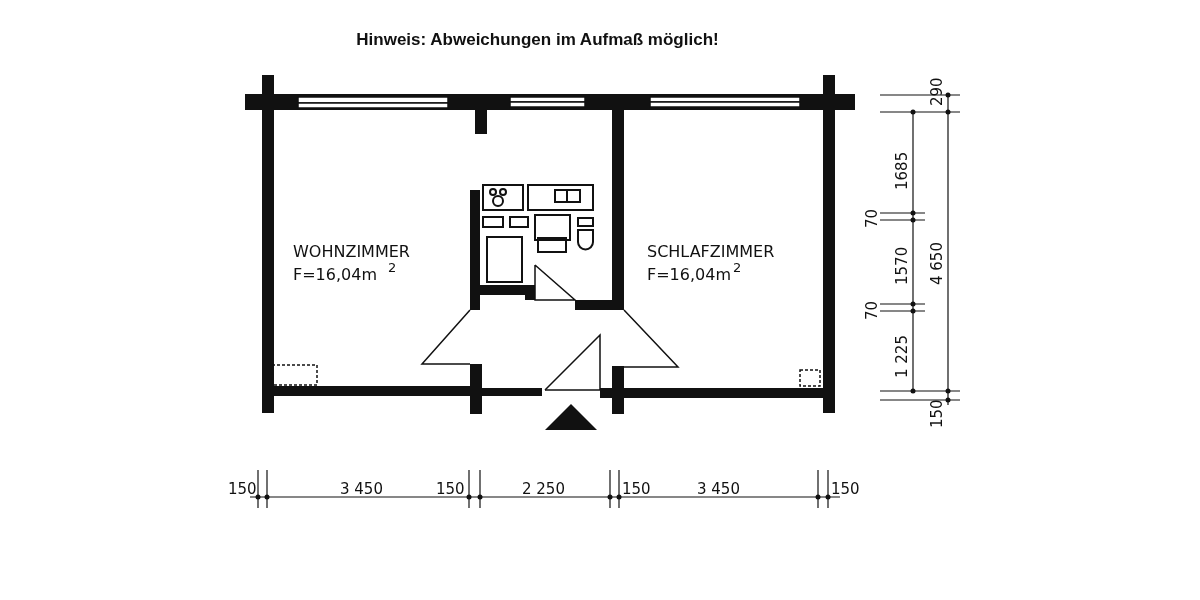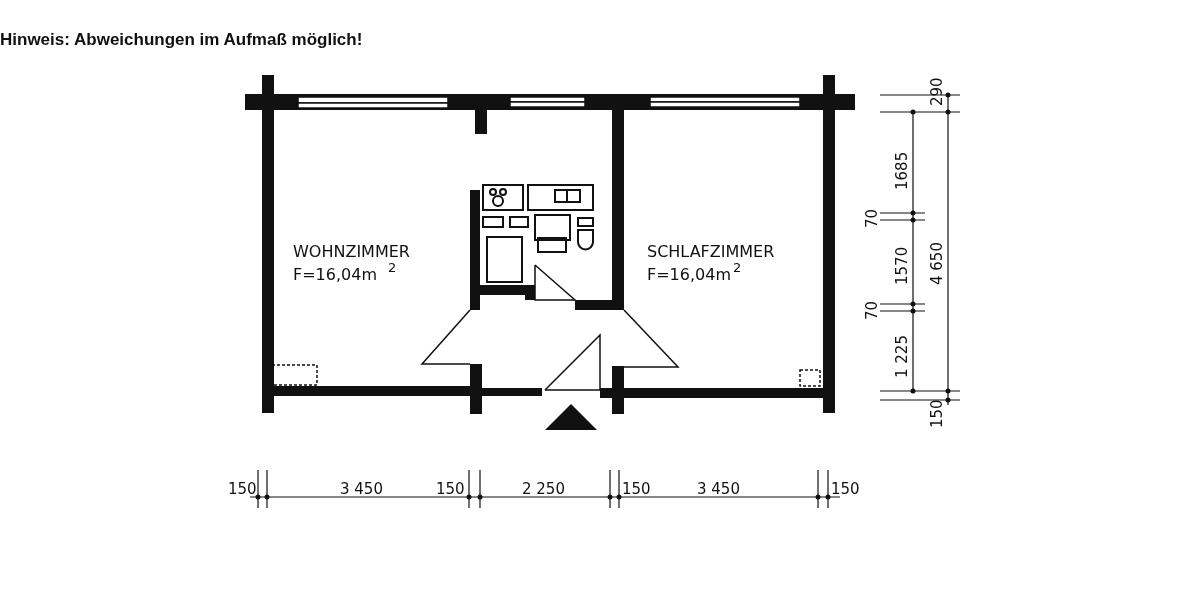--- a/index.html
+++ b/index.html
@@ -1,17 +1,17 @@
 <!DOCTYPE html>
 <html><head>
 <meta charset="utf-8">
 <style>
   html, body { margin: 0; padding: 0; background: #ffffff; }
   body { width: 1200px; height: 600px; position: relative; overflow: hidden; font-family: "DejaVu Sans", sans-serif; }
-  .notice { position: absolute; left: 0; top: 30px; width: 1075px; font-family: "Liberation Sans", sans-serif; font-weight: bold; font-size: 17px; color: #111; }
+  .notice { position: absolute; left: 0; top: 30px; width: 1075px; text-align: center; font-family: "Liberation Sans", sans-serif; font-weight: bold; font-size: 17px; color: #111; }
   svg { position: absolute; left: 0; top: 0; }
   .lbl { font-family: "DejaVu Sans", sans-serif; fill: #111; }
 </style>
 </head>
 <body>
 
 <div class="notice">Hinweis: Abweichungen im Aufmaß möglich!</div>
 
 <svg width="1200" height="600" viewBox="0 0 1200 600">
 

